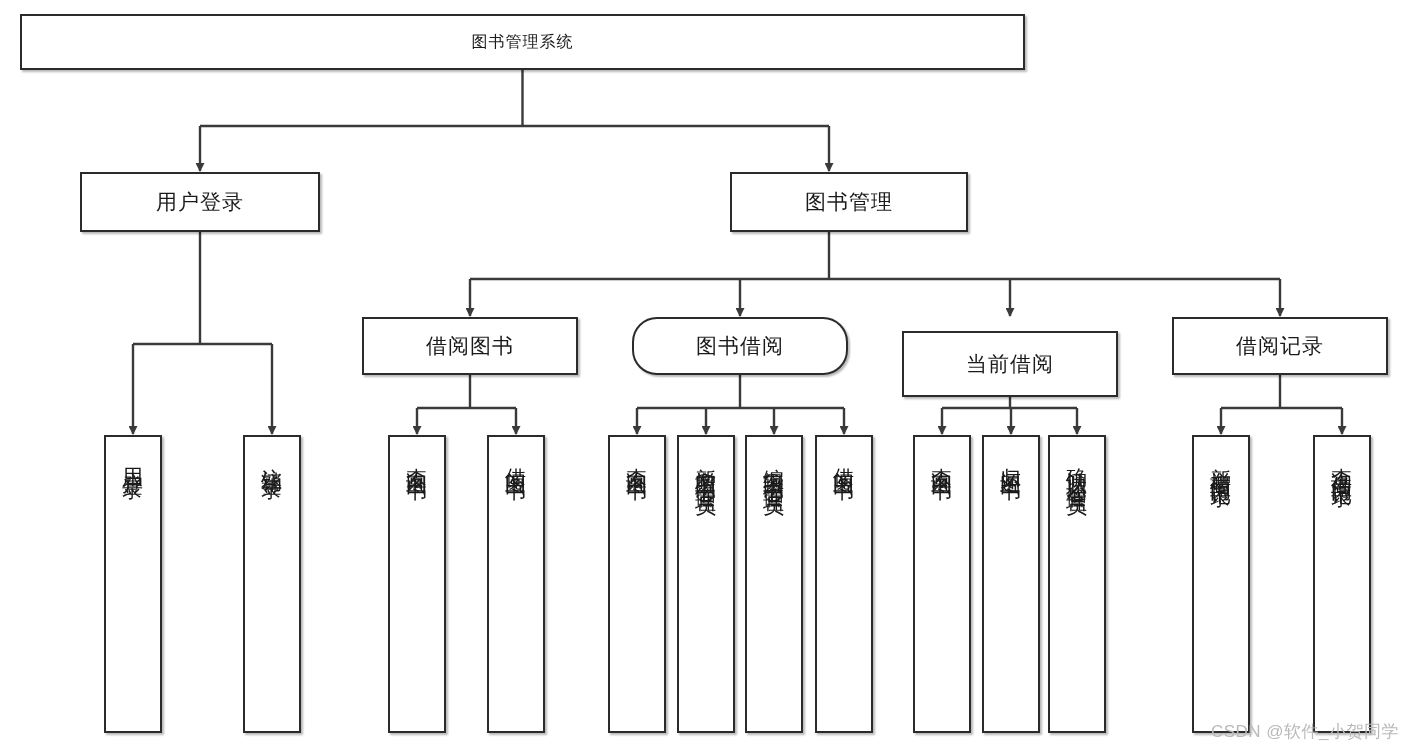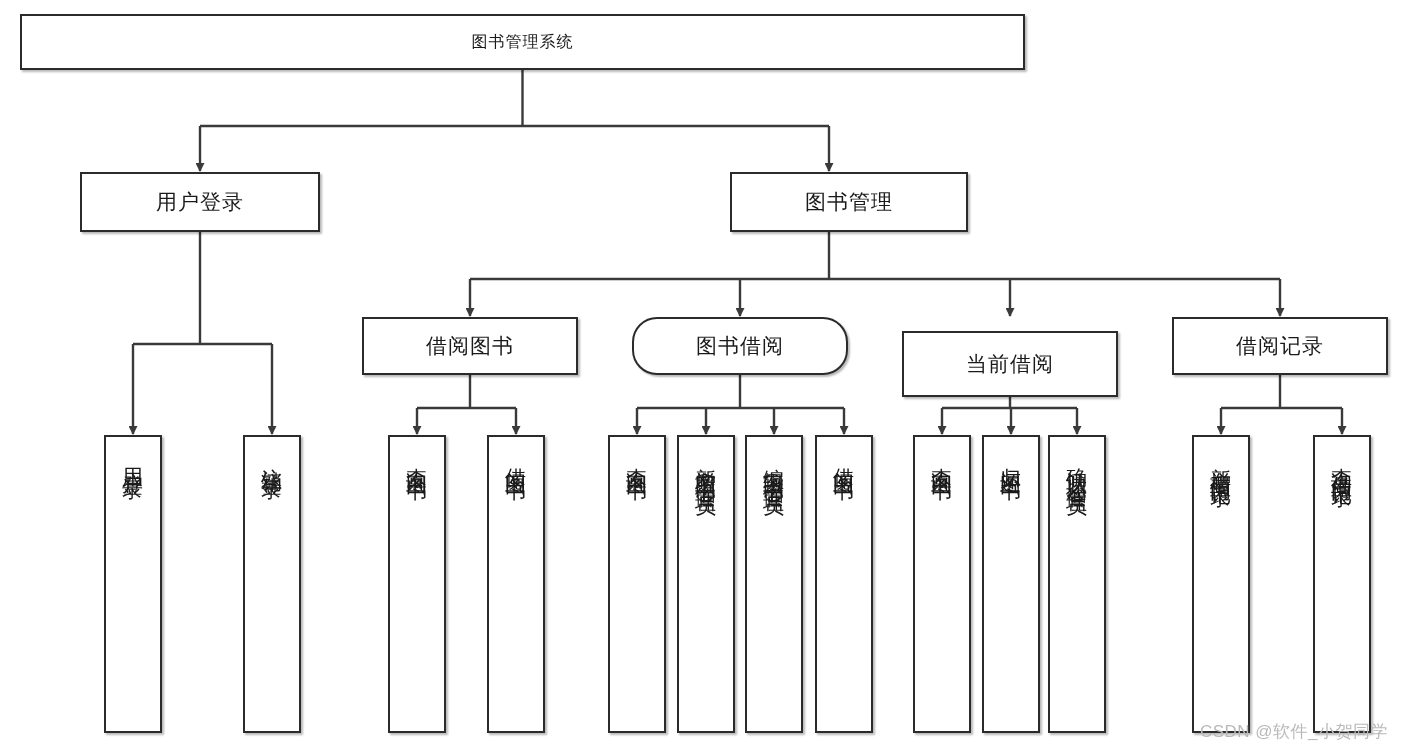--- a/index.html
+++ b/index.html
@@ -60,21 +60,21 @@
   }
   .node.vert .label {
     writing-mode: vertical-rl;
     text-orientation: upright;
     font-size: 21px;
     letter-spacing: 4px;
     line-height: 1;
   }
   .watermark {
     position: absolute;
-    right: 17px;
+    right: 6px;
     bottom: 4px;
     font-size: 17px;
     color: #b9b9b9;
     letter-spacing: 0.5px;
     z-index: 5;
     user-select: none;
     white-space: nowrap;
   }
 </style>
 </head>

